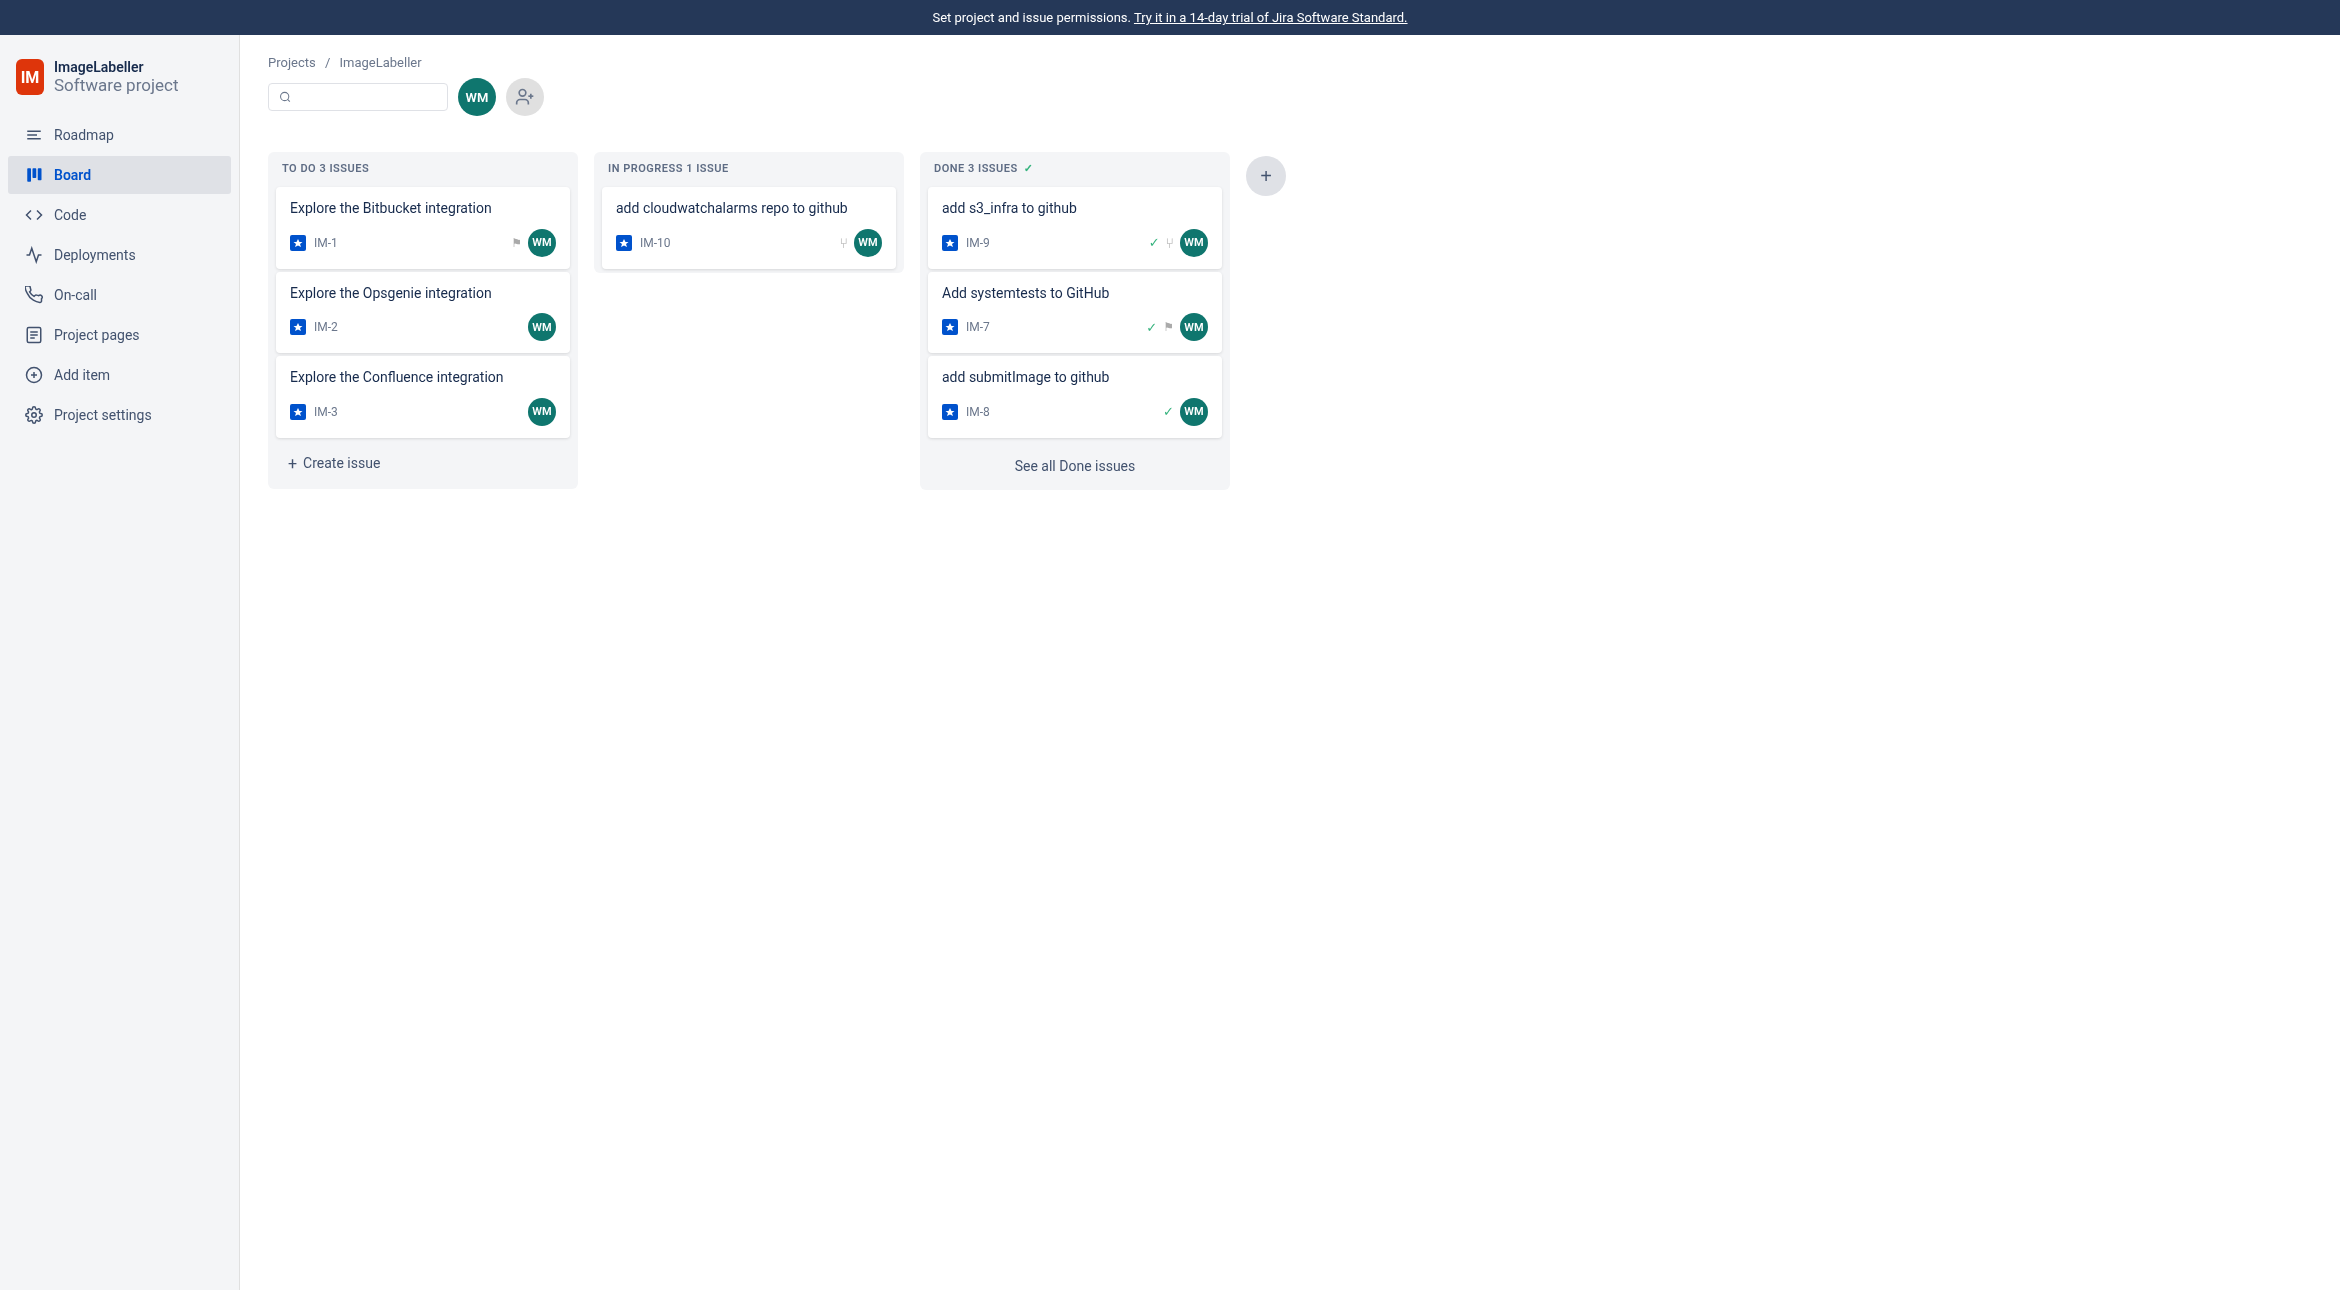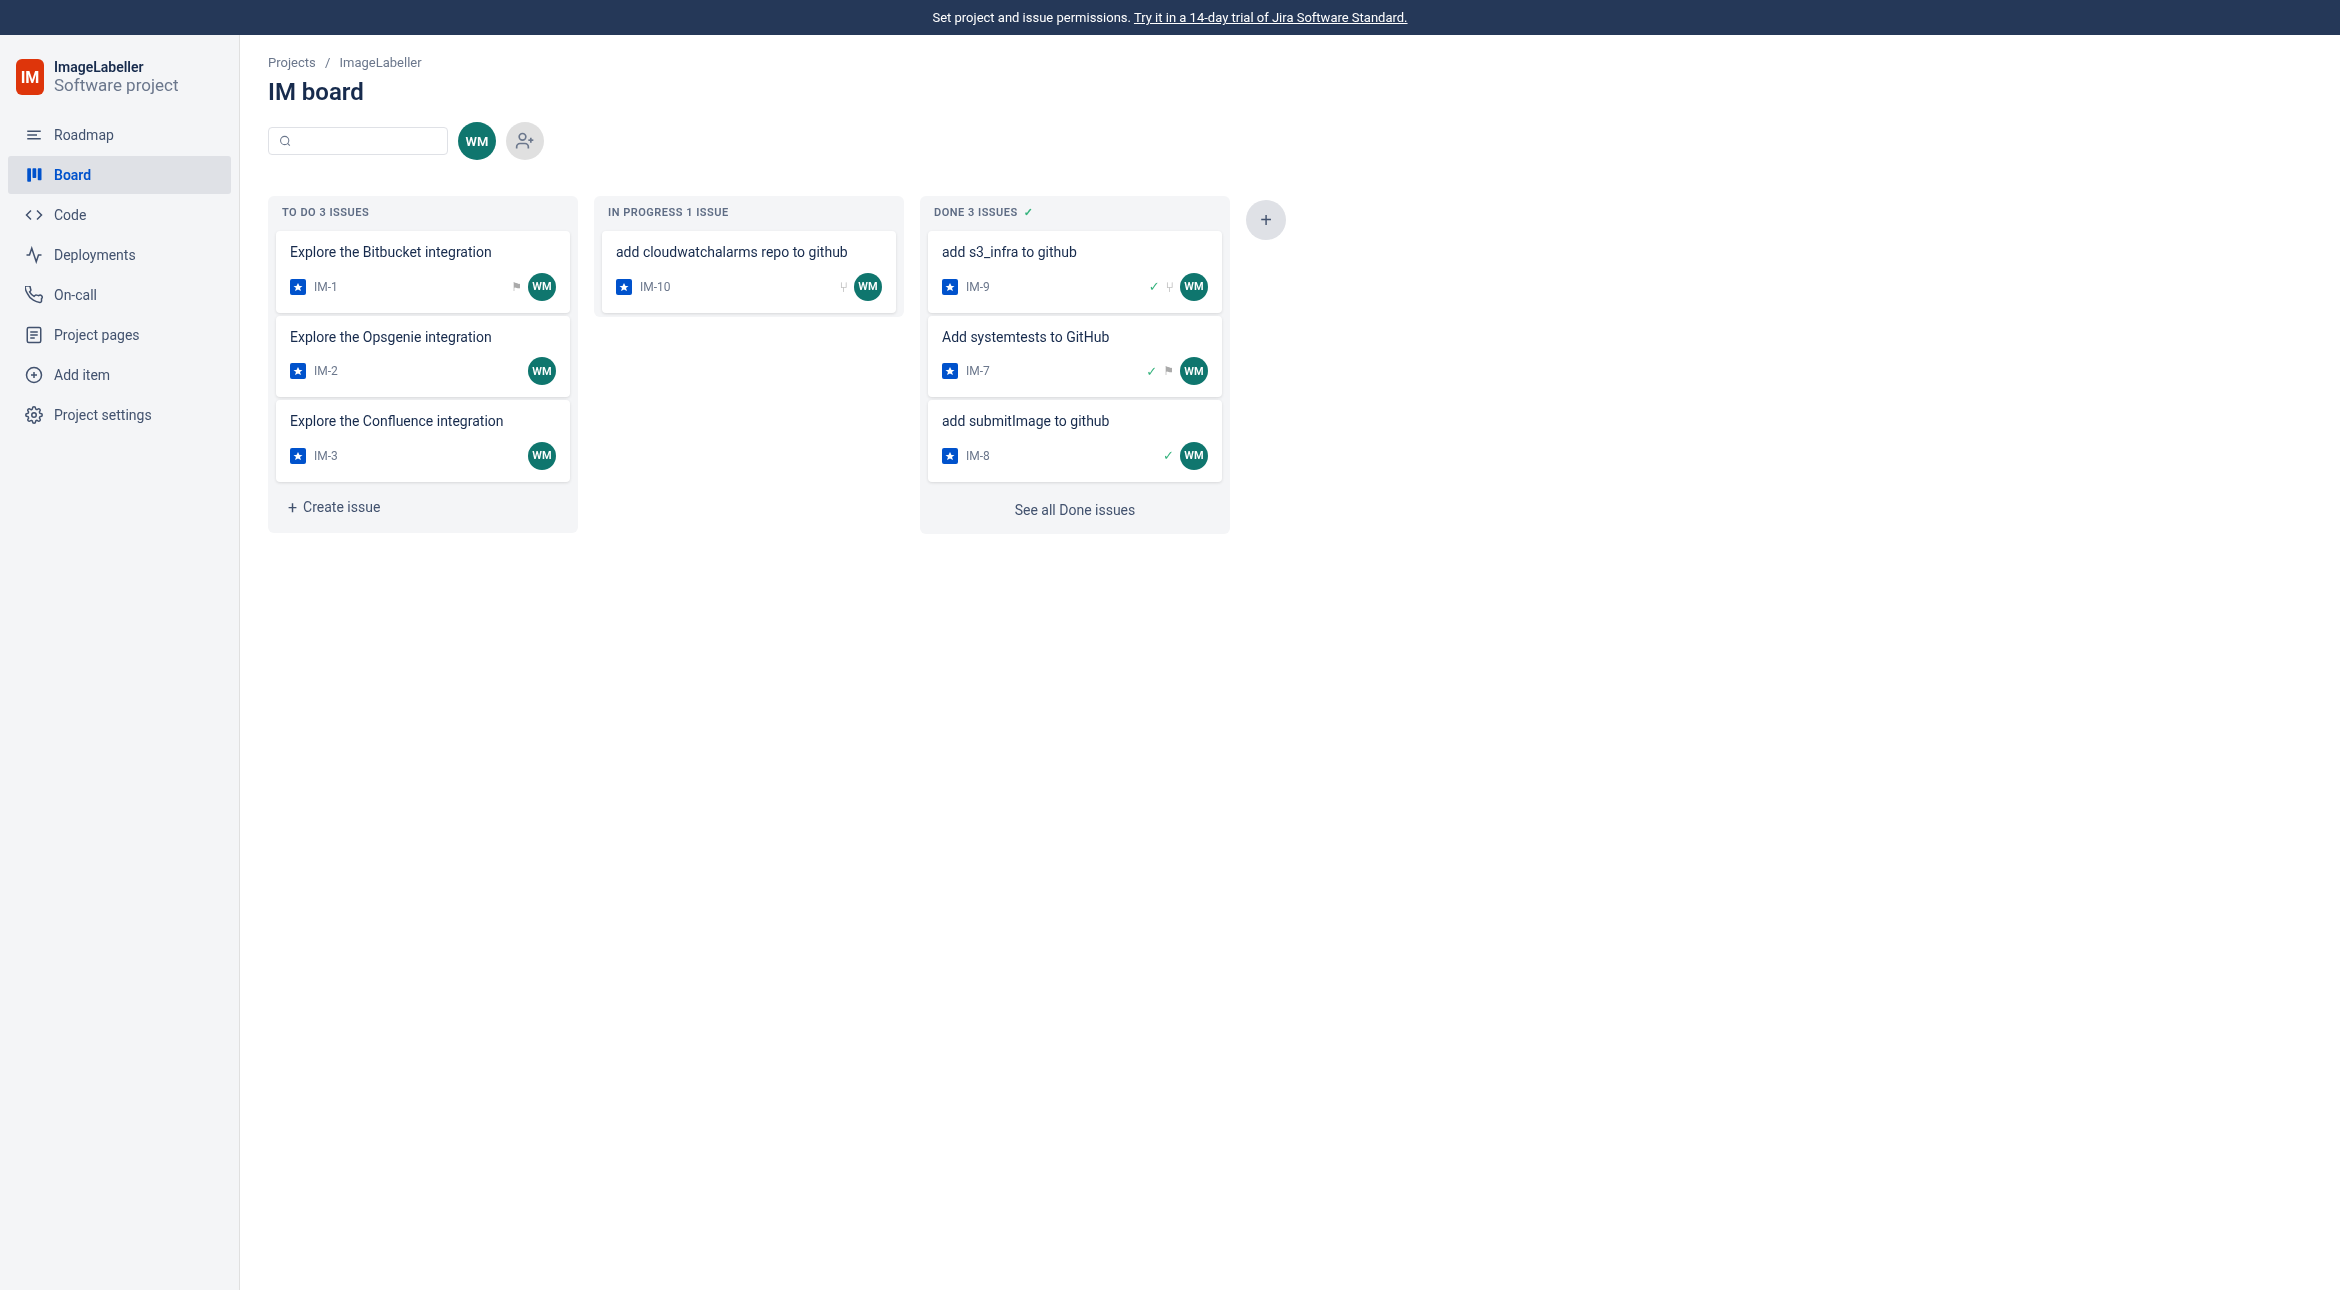--- a/index.html
+++ b/index.html
@@ -352,21 +352,20 @@
     </nav>
   </aside>
 
   <main class="main">
     <div class="main-header">
       <div class="breadcrumb">
         <a href="#">Projects</a>
         <span>/</span>
         <a href="#">ImageLabeller</a>
       </div>
-      <h1 class="page-title">IM board</h1>
       <div class="toolbar">
         <div class="search-box">
           <svg class="search-icon-svg" width="14" height="14" viewBox="0 0 24 24" fill="none" stroke="#6b778c" stroke-width="2">
               <circle cx="11" cy="11" r="8"></circle>
               <line x1="21" y1="21" x2="16.65" y2="16.65"></line>
             </svg>
           <input type="text" placeholder="" style="">
         </div>
         <div class="avatar">WM</div>
         <div class="avatar-add" title="Add people">

